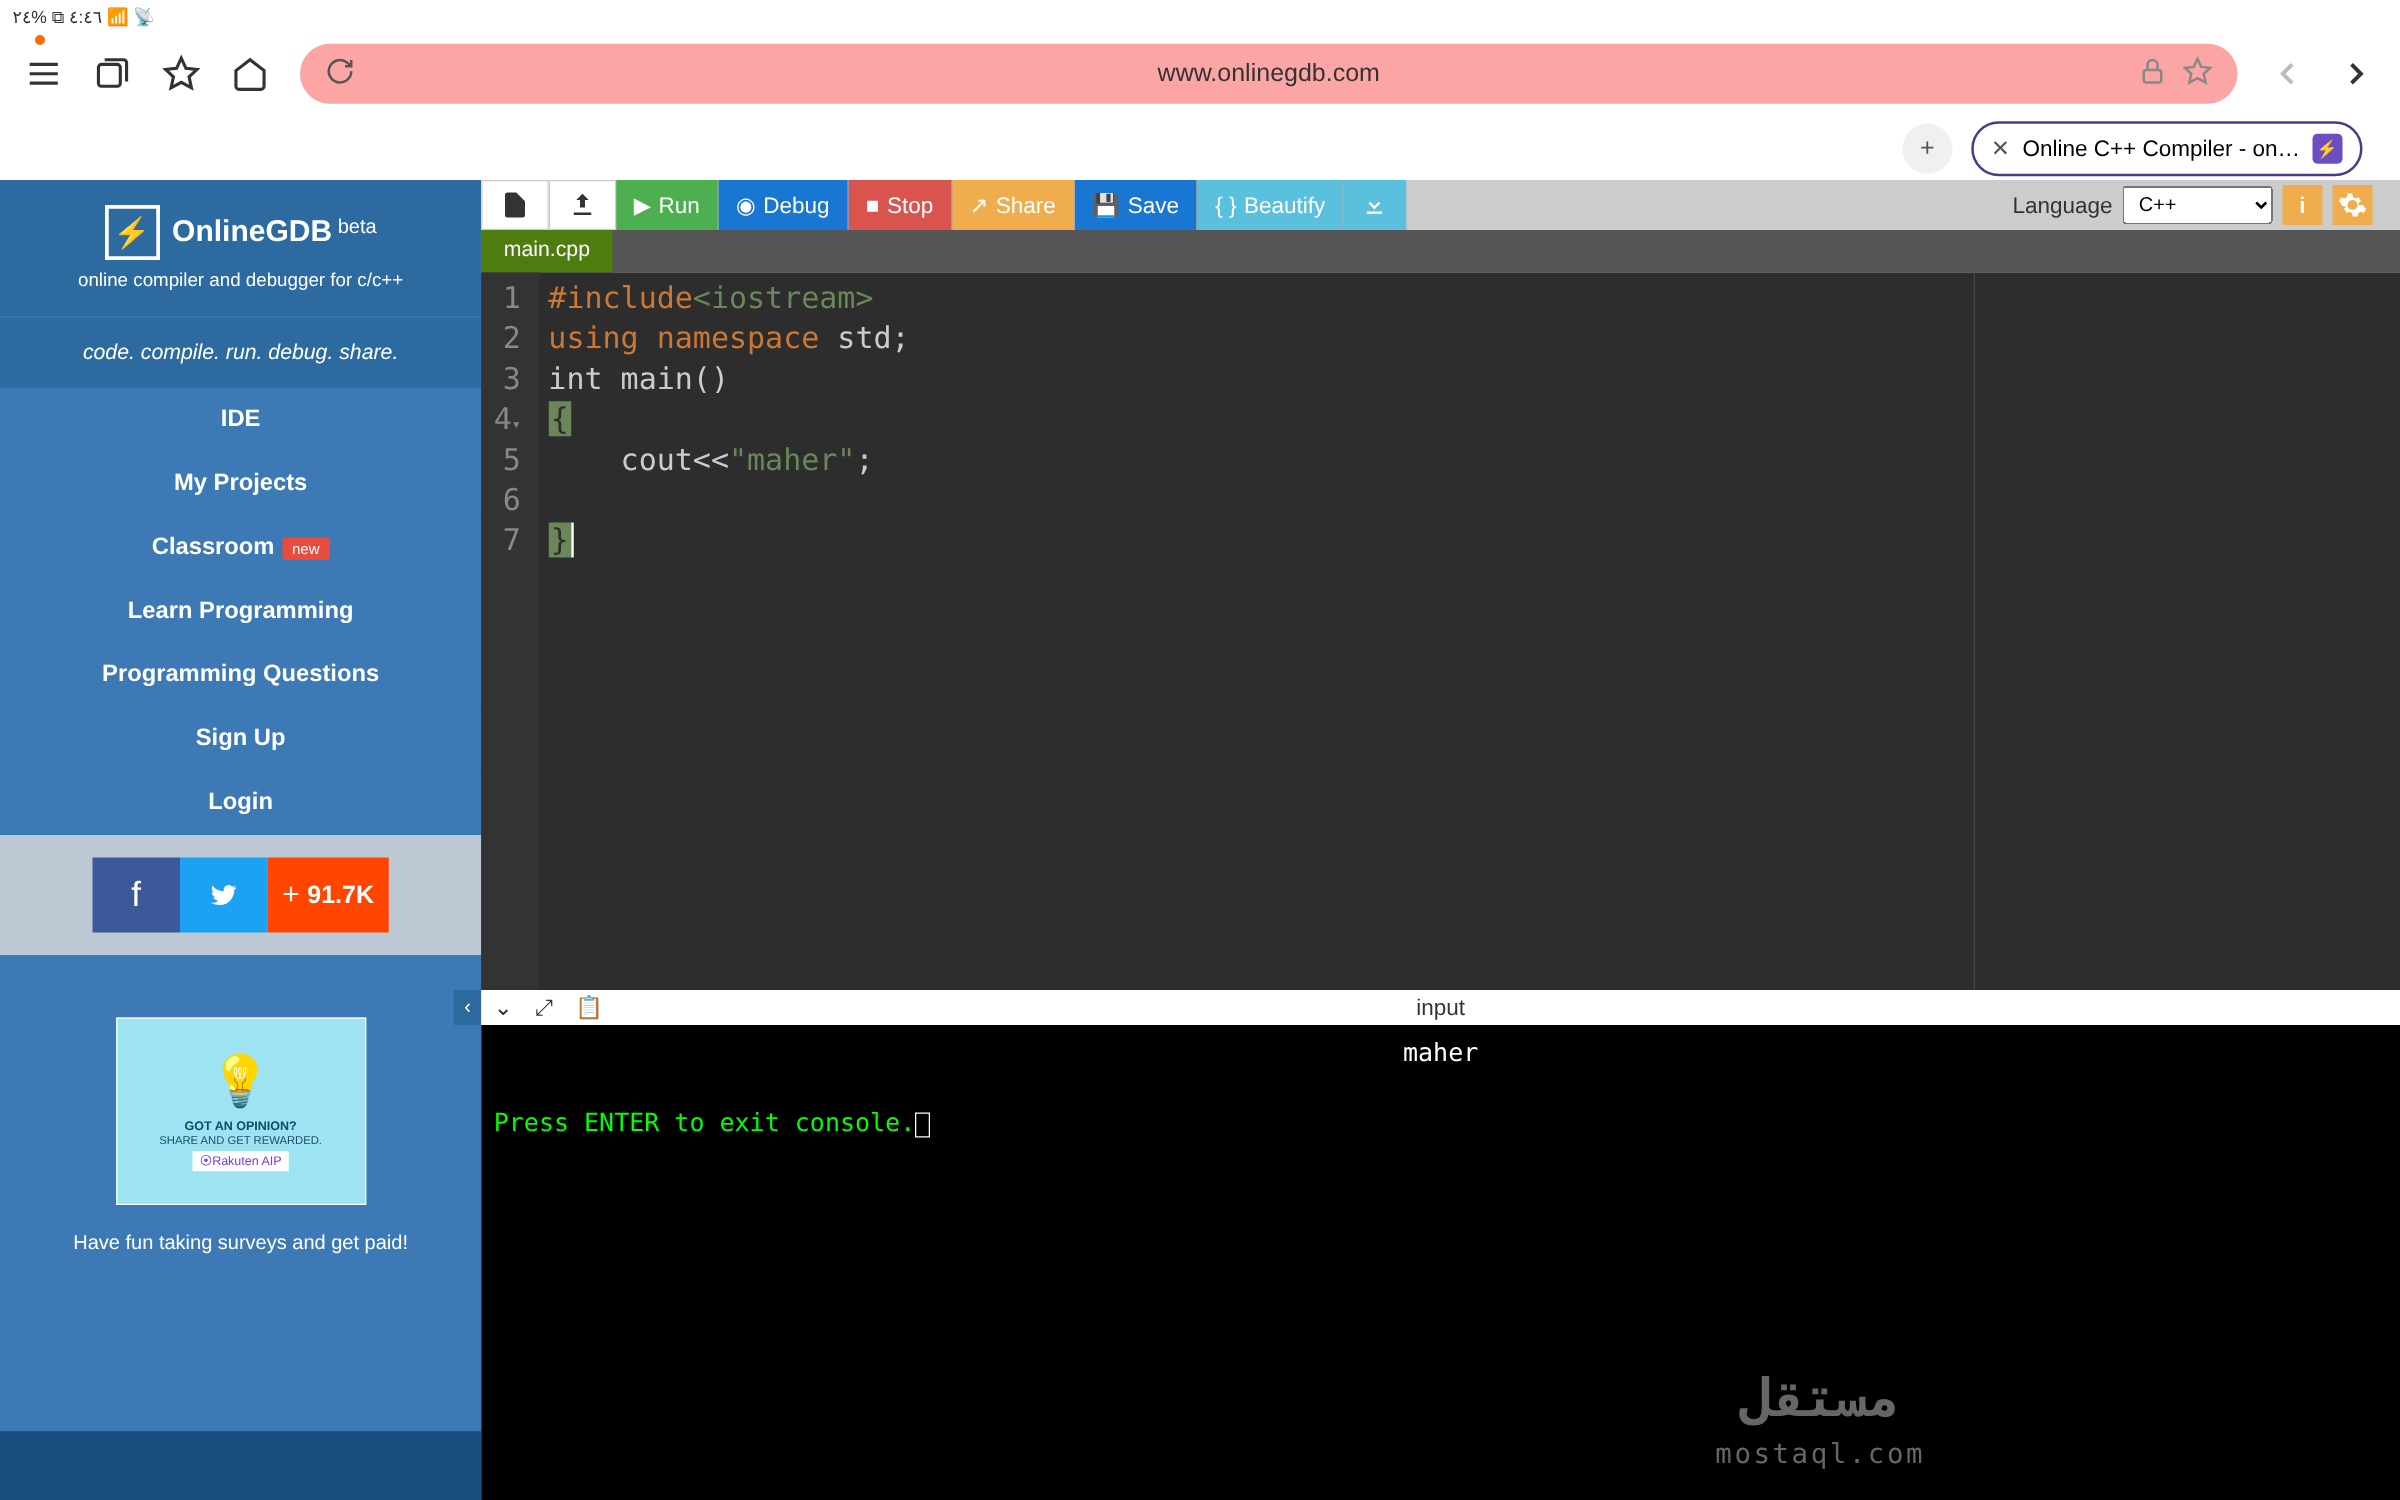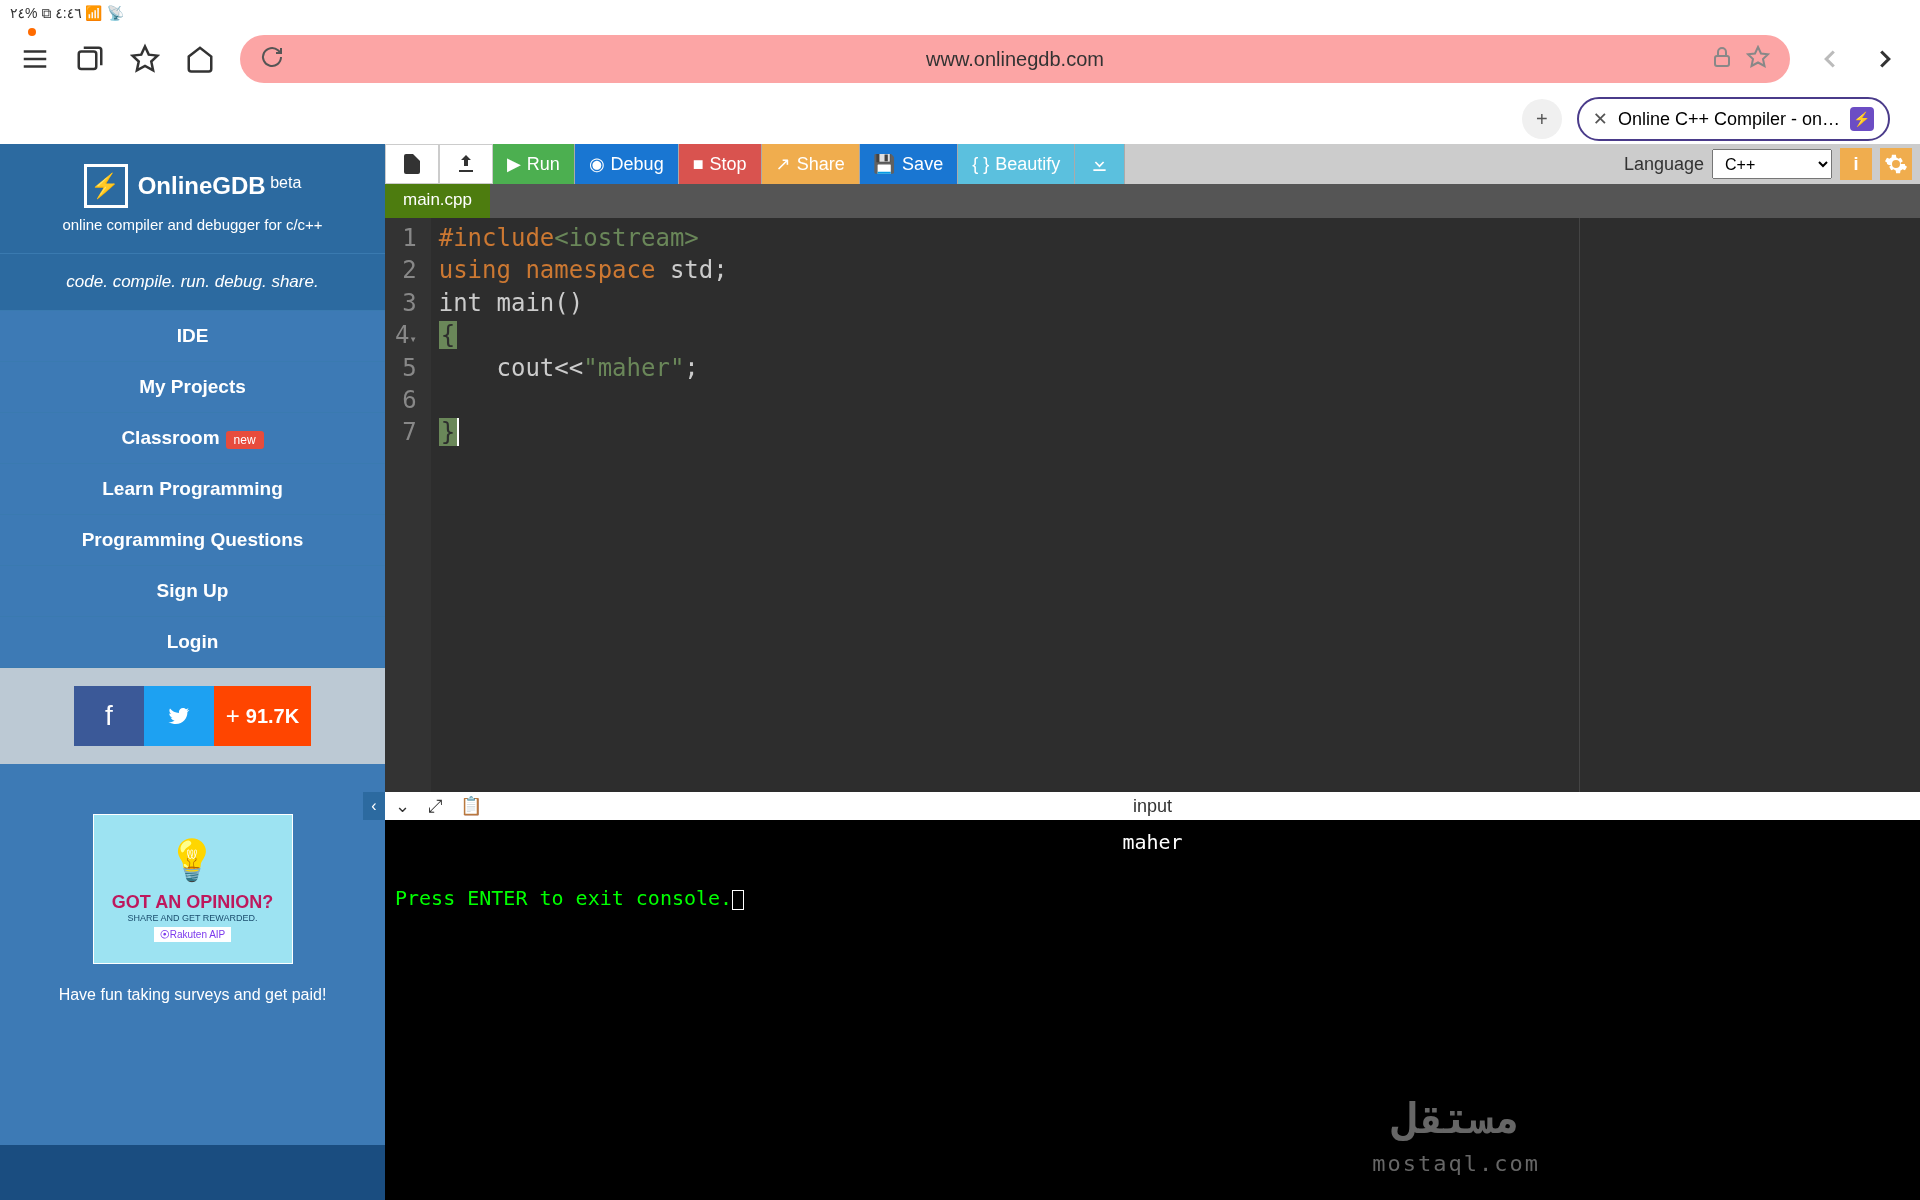--- a/index.html
+++ b/index.html
@@ -40,41 +40,41 @@
 .new-badge { background: #e74c3c; color: #fff; font-size: 12px; padding: 2px 8px; border-radius: 3px; margin-left: 6px; font-weight: normal; }
 .social-row { display: flex; justify-content: center; gap: 0; padding: 18px 0; background: #bcc9d4; }
 .social-btn { width: 70px; height: 60px; display: flex; align-items: center; justify-content: center; color: #fff; font-size: 28px; }
 .fb-btn { background: #3b5998; }
 .tw-btn { background: #1da1f2; }
 .plus-btn { background: #ff4500; display: flex; align-items: center; gap: 6px; padding: 0 12px; width: auto; }
 .plus-btn .count { font-size: 20px; font-weight: bold; }
 .ad-section { background: #3d7ab5; flex: 1; padding: 50px 30px 20px; text-align: center; }
 .ad-box { background: #9de3f2; width: 200px; height: 150px; margin: 0 auto 20px; border: 1px solid #fff; display: flex; flex-direction: column; align-items: center; justify-content: center; padding: 10px; }
 .bulb { font-size: 40px; }
-.ad-title { font-size: 18px; font-weight: bold; color: #be185d; margin-top: 8px; }
+.ad-title { font-size: 10px; font-weight: bold; color: #0c4a6e; margin-top: 8px; }
 .ad-sub { font-size: 9px; color: #1a4d6e; }
 .ad-brand { background: #fff; color: #7c3aed; font-size: 10px; padding: 2px 6px; margin-top: 4px; }
 .ad-caption { font-size: 16px; color: #fff; line-height: 1.4; }
 .bottom-strip { background: #1a4d80; height: 55px; }
 
 
 .editor-area { flex: 1; display: flex; flex-direction: column; background: #ccc; position: relative; }
 
 
 .toolbar { display: flex; height: 40px; align-items: stretch; background: #ccc; }
 .tb-btn { display: flex; align-items: center; justify-content: center; padding: 0 14px; color: #fff; font-size: 18px; gap: 6px; border-right: 1px solid #aaa; cursor: pointer; }
 .tb-white { background: #fff; color: #333; border: 1px solid #ccc; }
 .tb-run { background: #4caf50; }
 .tb-debug { background: #1976d2; }
 .tb-stop { background: #d9534f; }
 .tb-share { background: #f0ad4e; }
 .tb-save { background: #1976d2; }
 .tb-beautify { background: #5bc0de; }
 .tb-download { background: #5bc0de; width: 50px; }
-.toolbar-right { margin-left: auto; display: flex; align-items: center; gap: 8px; padding-right: 8px; }
+.toolbar-right { margin-left: auto; display: flex; align-items: center; gap: 8px; padding-right: 22px; }
 .lang-label { font-size: 18px; color: #333; }
 .lang-select { height: 30px; font-size: 16px; padding: 0 8px; width: 120px; }
 .tb-info { background: #f0ad4e; width: 32px; height: 32px; border-radius: 0; display: flex; align-items: center; justify-content: center; color: #fff; font-size: 18px; font-weight: bold; }
 .tb-gear { background: #f0ad4e; width: 32px; height: 32px; display: flex; align-items: center; justify-content: center; color: #fff; }
 
 
 .file-tabs { height: 34px; background: #555; display: flex; }
 .file-tab { background: #4d7c0f; color: #fff; padding: 6px 18px; font-size: 17px; }
 
 

